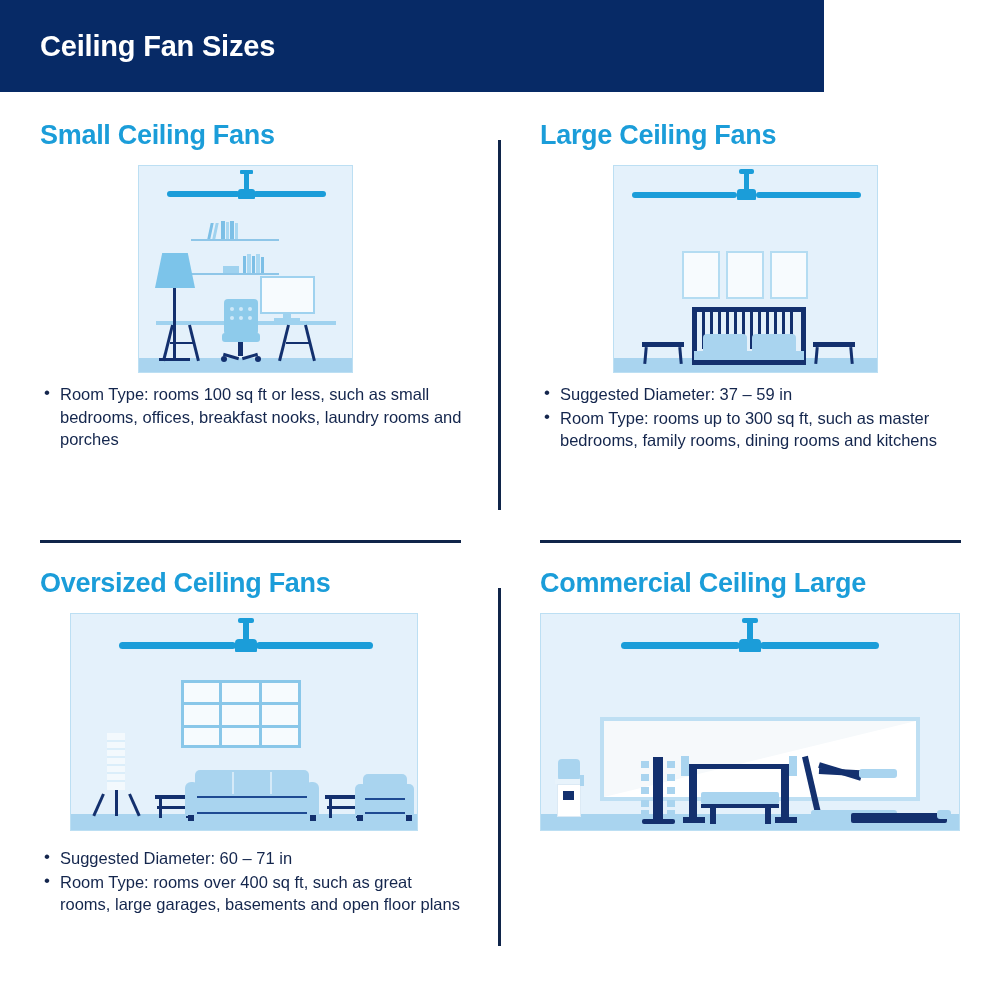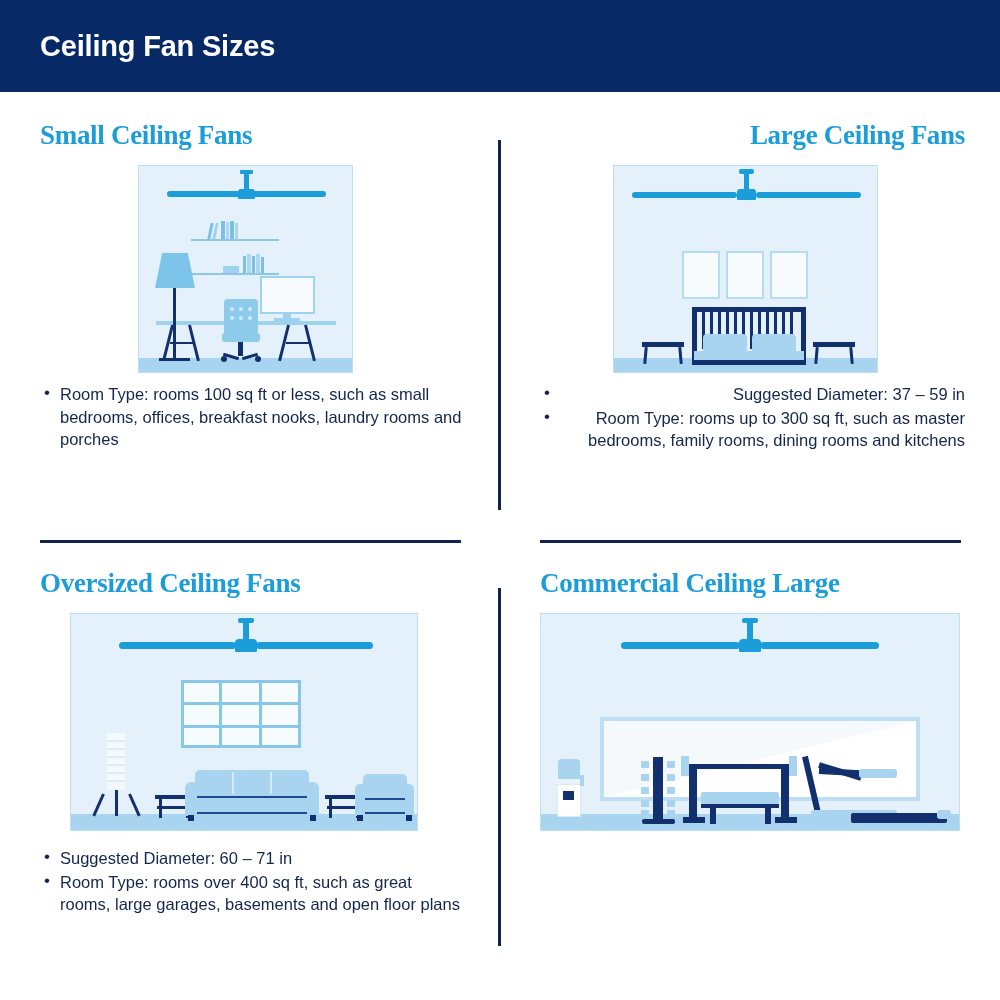--- a/index.html
+++ b/index.html
@@ -6,39 +6,39 @@
   html, body {
     width: 1000px; height: 1000px;
     background: #ffffff;
     font-family: "Liberation Sans", sans-serif;
     overflow: hidden;
   }
   .page { position: relative; width: 1000px; height: 1000px; background:#fff; }
 
   
   .header {
-    position: absolute; left:0; top:0; width:1000px; height:92px;
+    position: absolute; left:0; top:0; width:824px; height:92px;
     background:#072a66;
     display:flex; align-items:center;
   }
   .header-title {
     color:#ffffff; font-size:29px; font-weight:700; letter-spacing:-0.2px;
     padding-left:40px;
   }
 
   
   .quad { position:absolute; }
   .q-tl { left:40px;  top:120px; width:425px; height:400px; }
-  .q-tr { left:540px; top:120px; width:425px; height:400px;text-align:right; }
+  .q-tr { left:540px; top:120px; width:425px; height:400px; }
   .q-bl { left:40px;  top:568px; width:425px; height:400px; }
   .q-br { left:540px; top:568px; width:425px; height:400px; }
 
   .sec-title {
     color:#1b9dd9; font-size:27px; font-weight:700; letter-spacing:-0.3px;
-    margin-bottom:14px; white-space:nowrap;font-family:Liberation Serif, serif;
+    margin-bottom:14px; white-space:nowrap;
   }
 
   
   .v-div {
     position:absolute; width:3px; background:#10254a;
   }
   .v-div-top { left:498px; top:140px; height:370px; }
   .v-div-bot { left:498px; top:588px; height:358px; }
   .h-div { position:absolute; height:3px; background:#10254a; }
   .h-div-l { left:40px;  top:540px; width:421px; }

